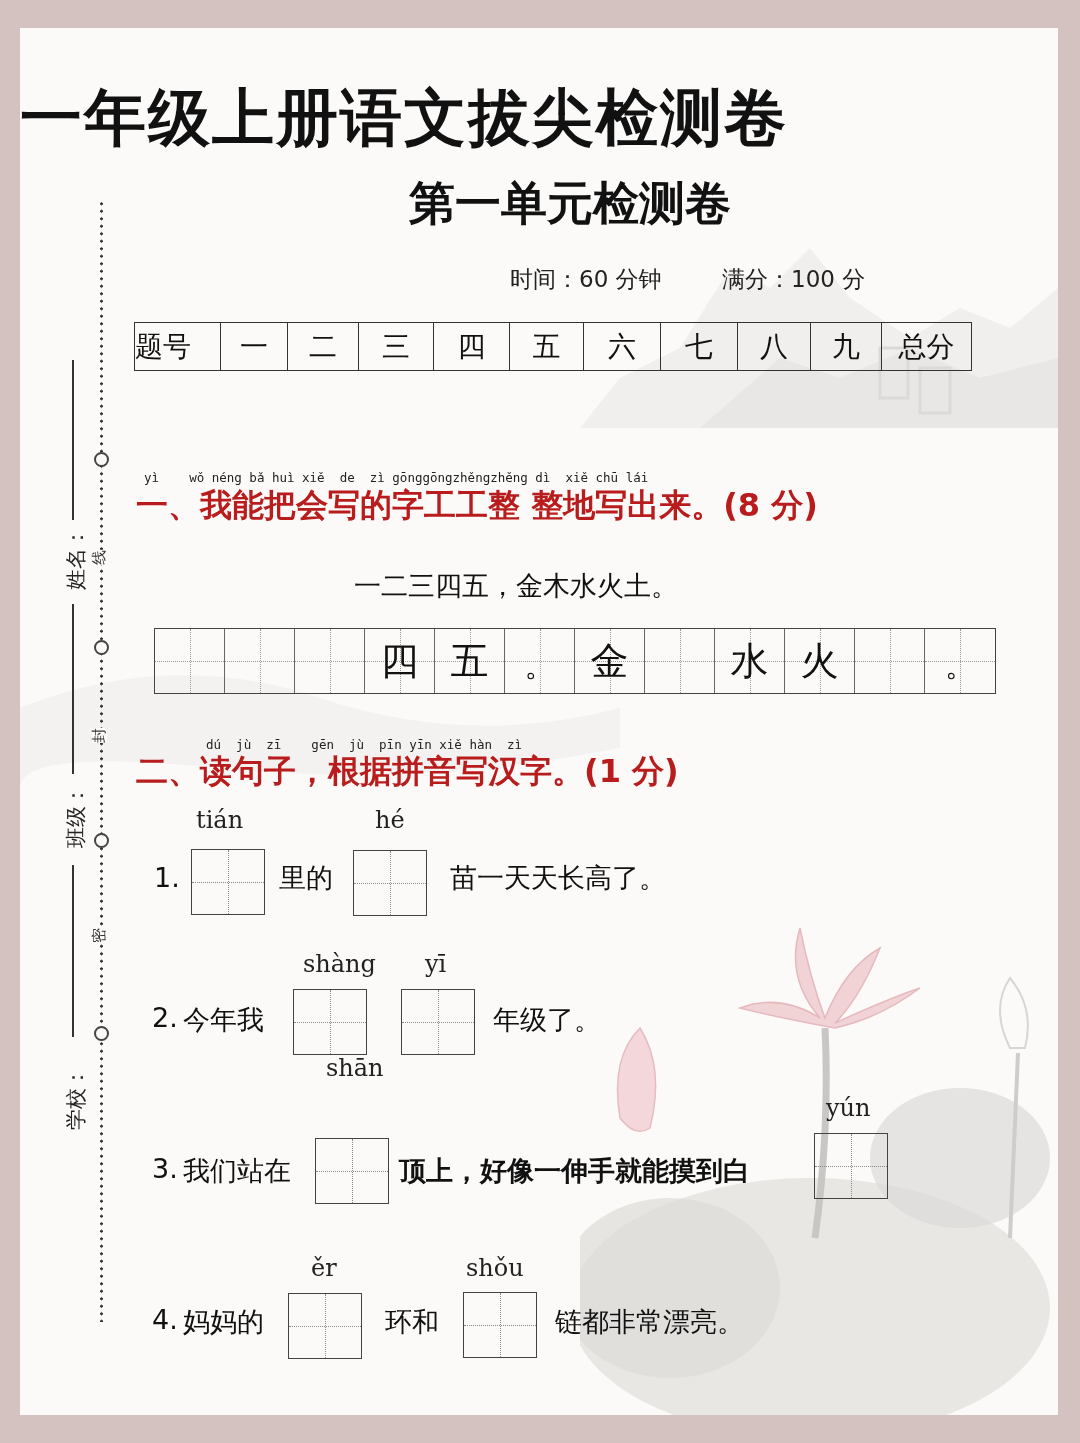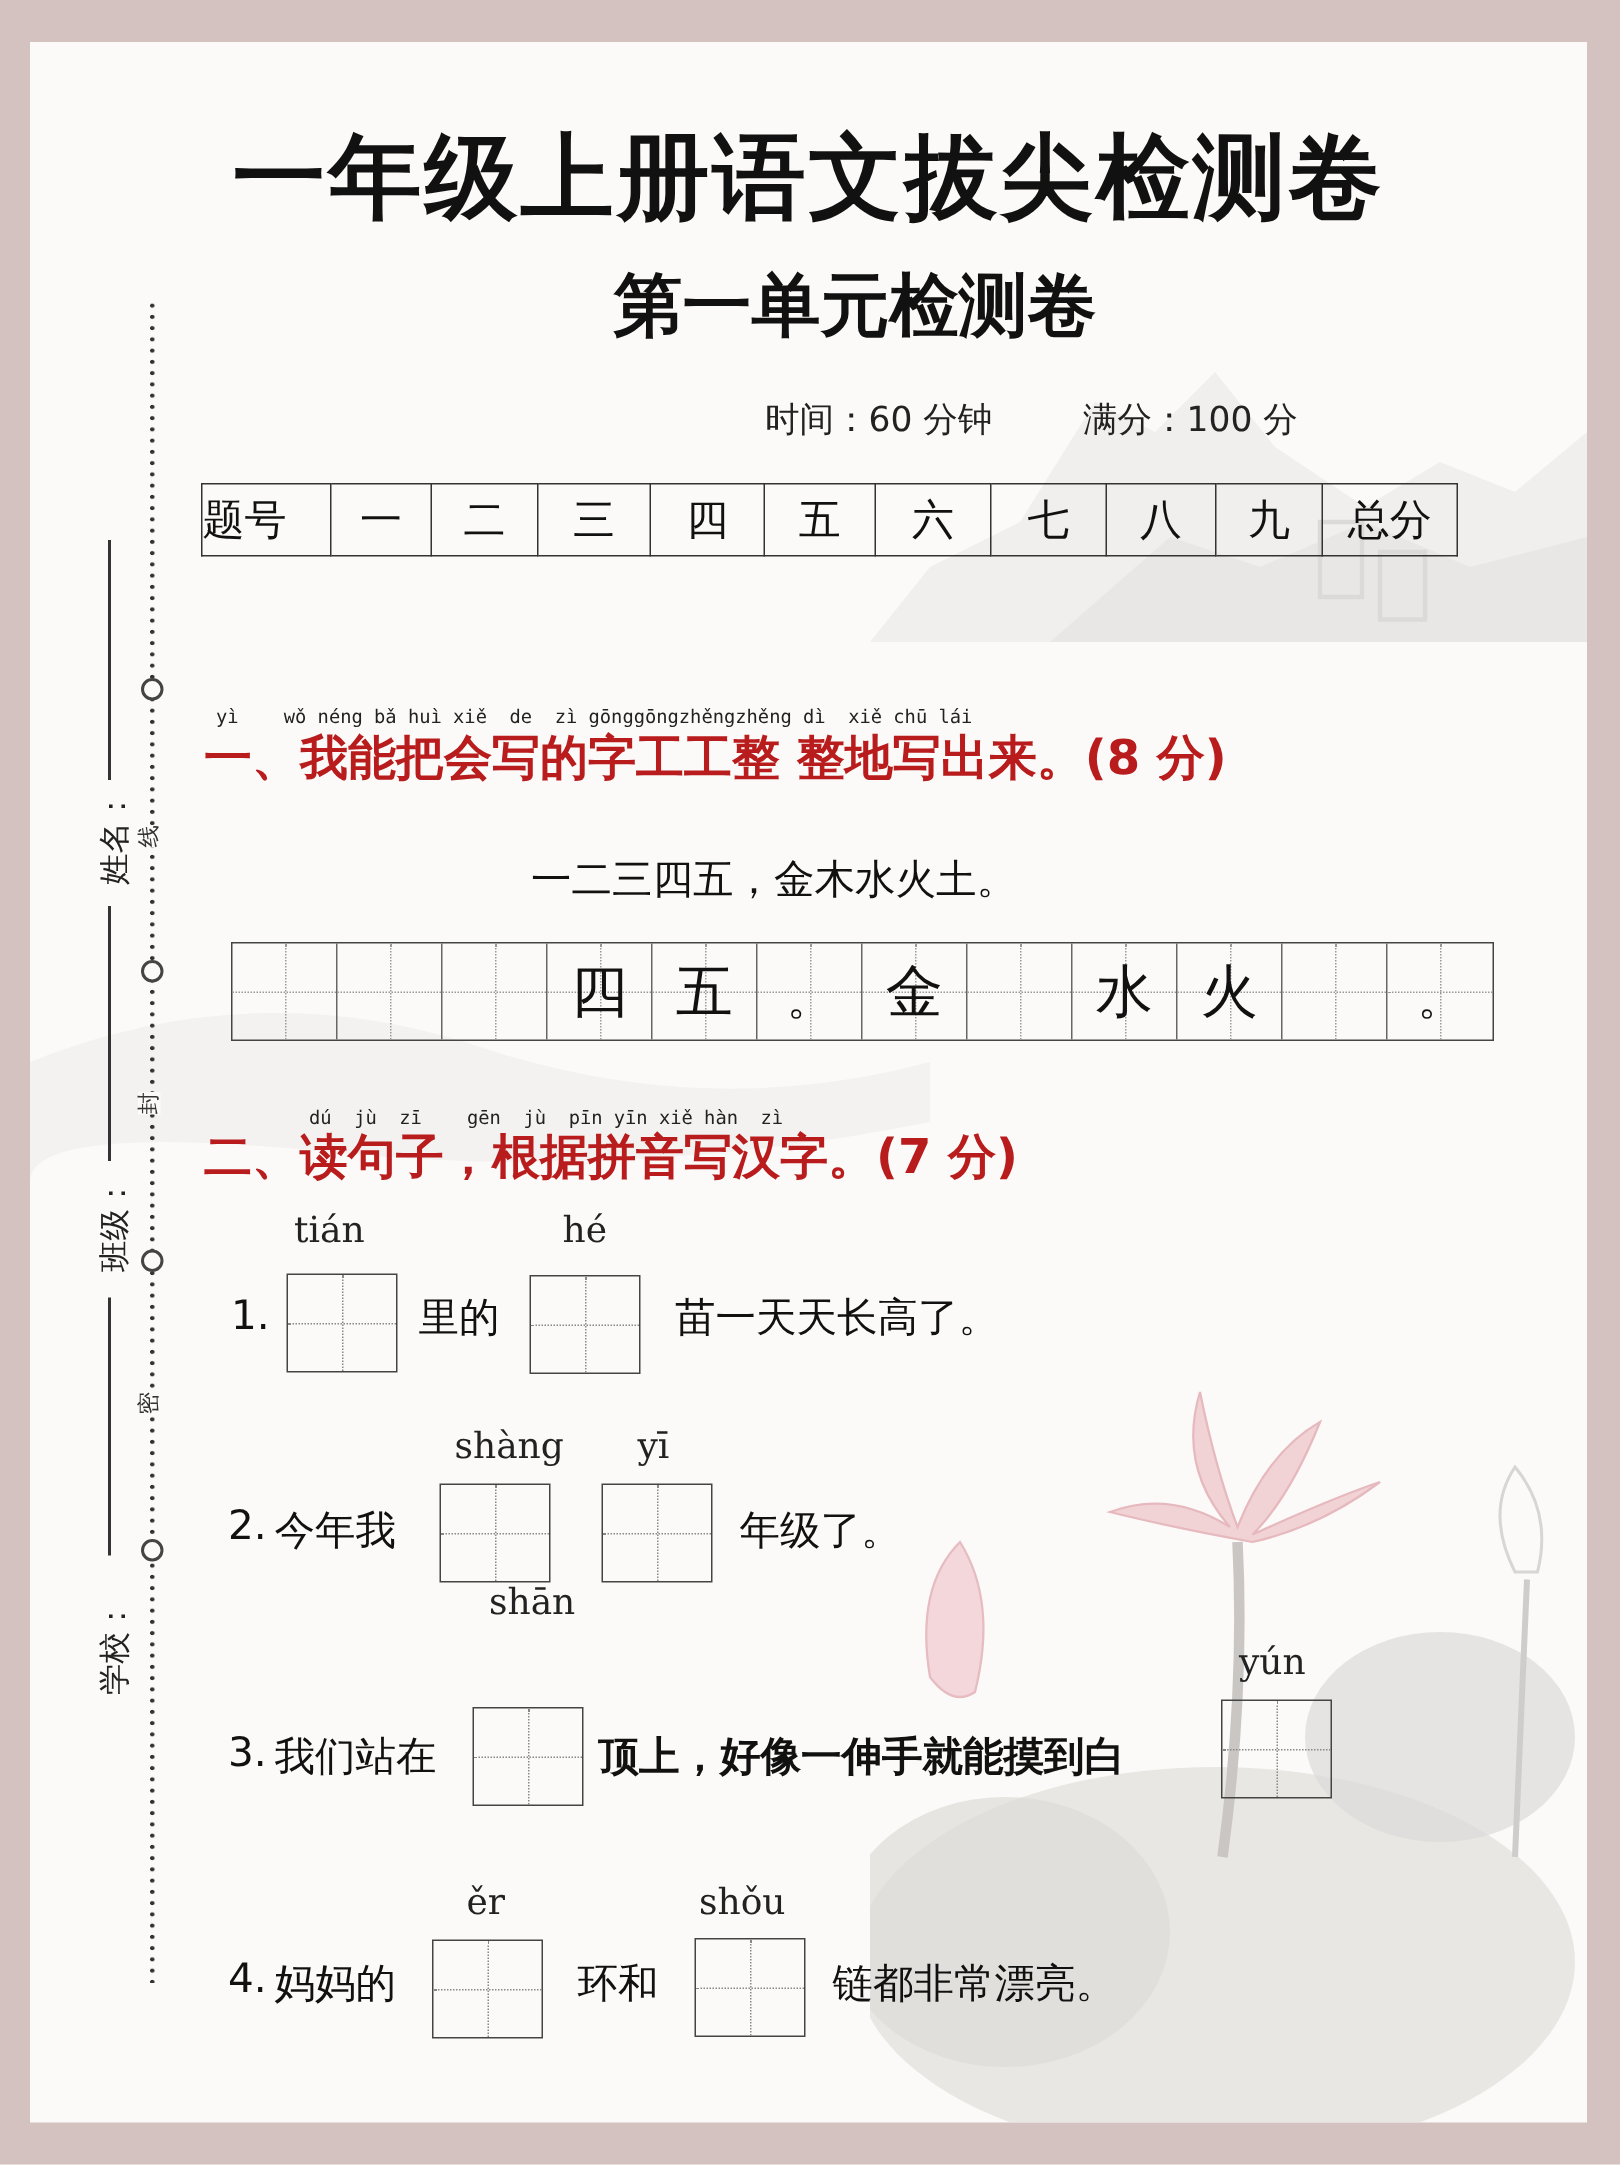--- a/index.html
+++ b/index.html
@@ -19,21 +19,21 @@
   }
   
   .deco { position: absolute; pointer-events: none; }
   .mountains { left: 560px; top: 200px; width: 478px; height: 200px; }
   .lotus { left: 560px; top: 880px; width: 478px; height: 507px; }
   .lowwash { left: 0; top: 560px; width: 600px; height: 260px; }
 
   .abs { position: absolute; }
   .title {
     left: 0; width: 1038px; top: 48px;
-    text-align: center; font-size: 62px; font-weight: bold; letter-spacing: 2px;
+    text-align: left; font-size: 62px; font-weight: bold; letter-spacing: 2px;
     color: #111;
   }
   .subtitle {
     left: 0; width: 1100px; top: 145px;
     text-align: center; font-size: 46px; font-weight: bold; color: #111;
   }
   .meta {
     top: 236px; font-size: 23px; color: #222;
   }
   
@@ -204,21 +204,21 @@
       </div>
     <div class="cell">
         <span></span>
       </div>
     <div class="cell">
         <span class="dot">。</span>
       </div>
   </div>
 
   <div class="abs pinyin-row" style="left:186px; top:709px;">dú  jù  zī    gēn  jù  pīn yīn xiě hàn  zì</div>
-  <div class="abs sec-head" style="left:116px; top:722px;">二、读句子，根据拼音写汉字。(7 分)</div>
+  <div class="abs sec-head" style="left:116px; top:722px;">二、读句子，根据拼音写汉字。(1 分)</div>
 
   <div class="abs py" style="left:176px; top:778px;text-align:center;">tián</div>
   <div class="abs py" style="left:355px; top:778px;">hé</div>
   <div class="abs q" style="left:134px; top:834px;">1.</div>
   <div class="wbox" style="left:171px; top:821px;"></div>
   <div class="abs q" style="left:259px; top:832px;">里的</div>
   <div class="wbox" style="left:333px; top:822px;"></div>
   <div class="abs q" style="left:430px; top:832px;">苗一天天长高了。</div>
 
   <div class="abs py" style="left:283px; top:922px;">shàng</div>

